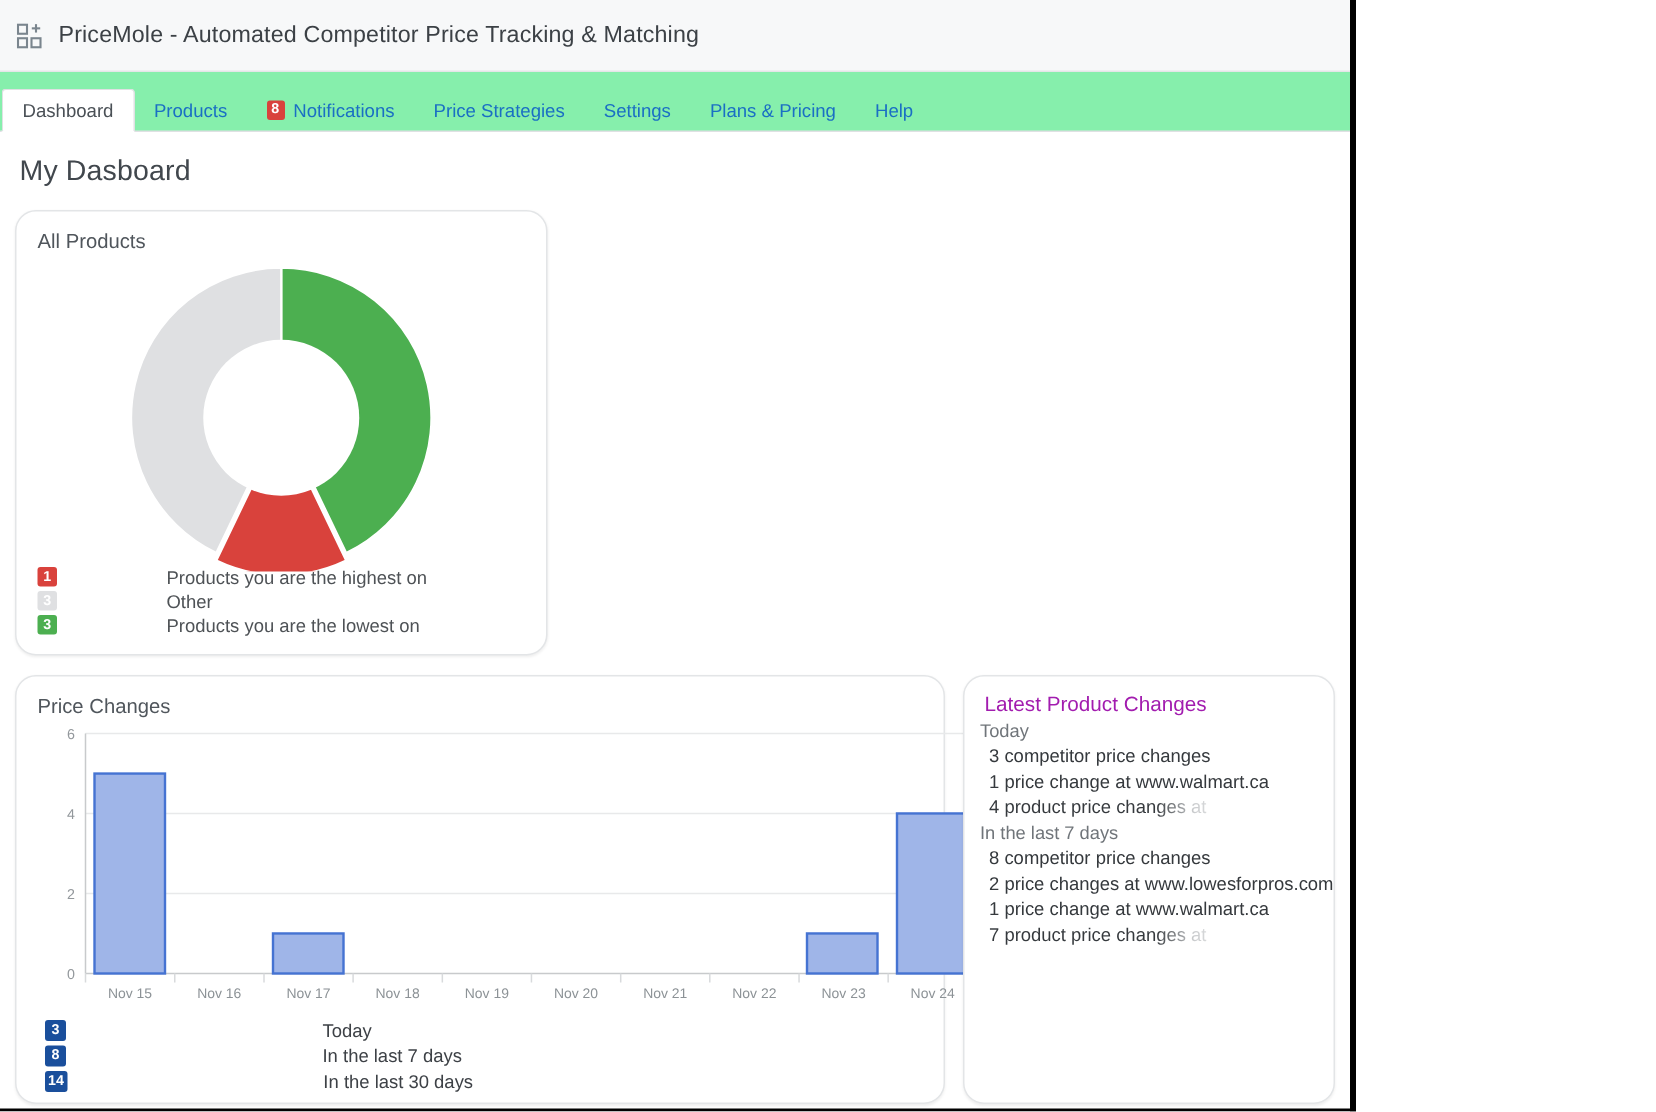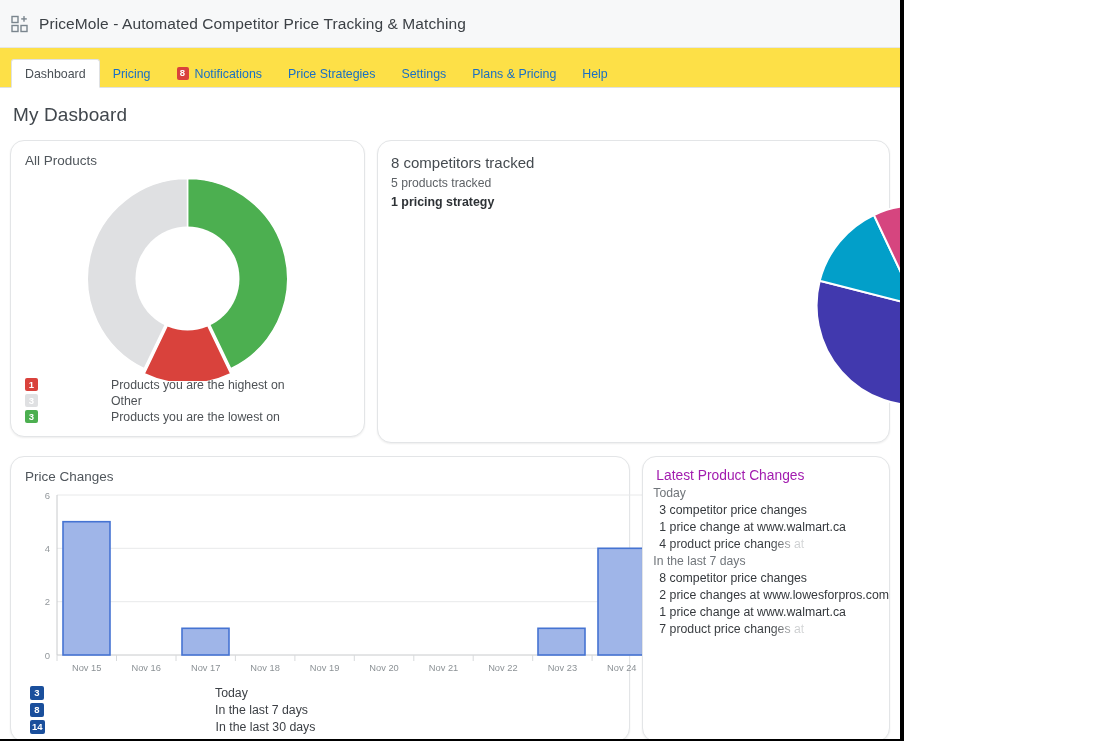--- a/index.html
+++ b/index.html
@@ -41,25 +41,25 @@
   .app-title {
     font-size: 15.5px;
     color: #3c4146;
     letter-spacing: 0.1px;
     white-space: nowrap;
   }
 
   
   .tabstrip {
     height: 40px;
-    background: #fde047;
+    background: #86efac;
     border-bottom: 1px solid #dfe1e3;
     display: flex;
     align-items: flex-end;
-    padding-left: 11px;
+    padding-left: 1px;
   }
   .tab {
     display: flex;
     align-items: center;
     height: 29px;
     padding: 0 13px;
     font-size: 12.4px;
     color: #1a6fc4;
     cursor: pointer;
     white-space: nowrap;
@@ -227,21 +227,21 @@
       </svg>
     </span>
     <span class="app-title">PriceMole - Automated Competitor Price Tracking &amp; Matching</span>
   </div>
 
   <div class="tabstrip">
     <div class="tab active">
       <span>Dashboard</span>
     </div>
     <div class="tab">
-      <span>Pricing</span>
+      <span>Products</span>
     </div>
     <div class="tab">
       <span class="tab-badge">8</span>
       <span>Notifications</span>
     </div>
     <div class="tab">
       <span>Price Strategies</span>
     </div>
     <div class="tab">
       <span>Settings</span>
@@ -284,48 +284,20 @@
           <span class="legend-badge" style="background:#dfe0e2;">3</span>
           <span class="legend-label">Other</span>
         </div>
         <div class="legend-row">
           <span class="legend-badge" style="background:#4caf50;">3</span>
           <span class="legend-label">Products you are the lowest on</span>
         </div>
       </div>
     </div>
 
-    <div class="card card-competitors">
-      <div class="comp-head">8 competitors tracked</div>
-      <div class="comp-sub">5 products tracked</div>
-      <div class="comp-strong">1 pricing strategy</div>
-
-      <div class="pie-wrap">
-        <svg viewBox="0 0 205 205" width="205" height="205">
-          <g stroke="#ffffff" stroke-width="2">
-
-            <path d="M 102.5 102.5 L 102.5 2.5 A 100 100 0 0 1 156.1 12.0 Z" fill="#3b6fd4"></path>
-
-            <path d="M 102.5 102.5 L 156.1 12.0 A 100 100 0 0 1 193.0 59.9 Z" fill="#dd3c11"></path>
-
-            <path d="M 102.5 102.5 L 193.0 59.9 A 100 100 0 0 1 200.7 121.2 Z" fill="#fd9e08"></path>
-
-            <path d="M 102.5 102.5 L 200.7 121.2 A 100 100 0 0 1 166.3 179.1 Z" fill="#16931b"></path>
-
-            <path d="M 102.5 102.5 L 166.3 179.1 A 100 100 0 0 1 114.9 201.7 Z" fill="#a2069b"></path>
-
-            <path d="M 102.5 102.5 L 114.9 201.7 A 100 100 0 0 1 5.7 77.7 Z" fill="#4139ae"></path>
-
-            <path d="M 102.5 102.5 L 5.7 77.7 A 100 100 0 0 1 59.9 12.0 Z" fill="#029fc9"></path>
-
-            <path d="M 102.5 102.5 L 59.9 12.0 A 100 100 0 0 1 102.5 2.5 Z" fill="#d6457f"></path>
-          </g>
-        </svg>
-      </div>
-    </div>
   </div>
 
   <div class="row row2">
 
     <div class="card card-pricechanges">
       <div class="card-title">Price Changes</div>
 
       <div class="bar-chart">
         <svg viewBox="0 0 715 200" width="715" height="200">
 

